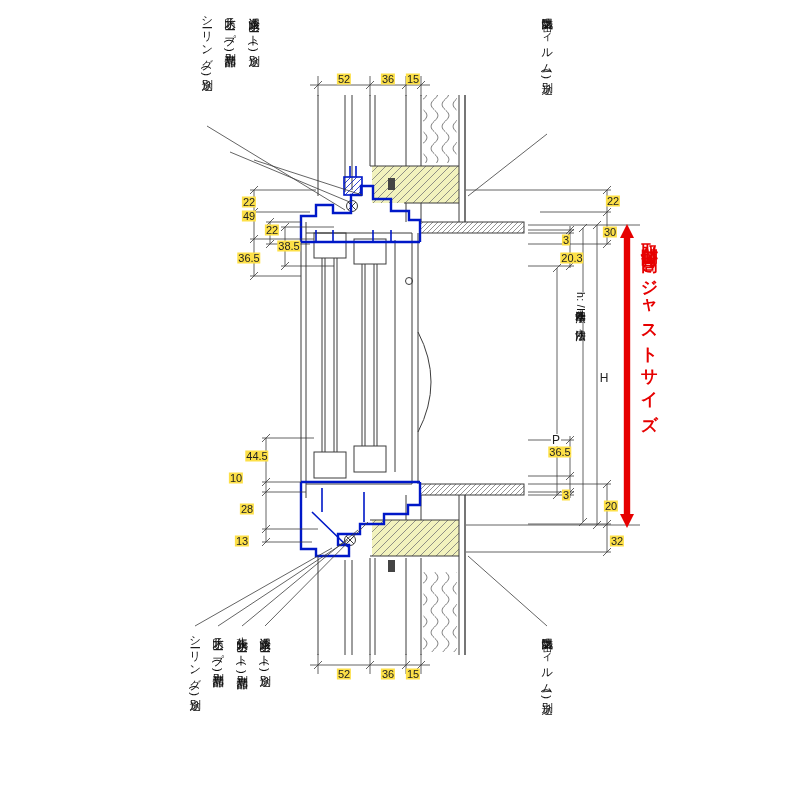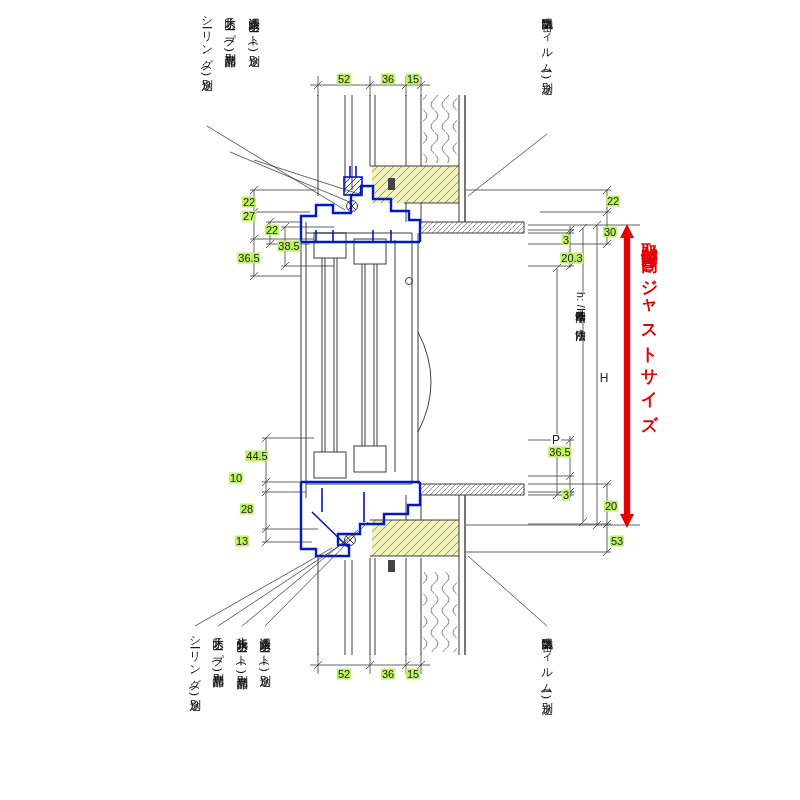--- a/index.html
+++ b/index.html
@@ -11,21 +11,21 @@
   .canvas > svg{position:absolute;left:0;top:0;}
   .ln{stroke:#3c3c3c;stroke-width:1;fill:none;}
   .thin{stroke-width:0.8;}
   .blue{stroke:var(--blue);stroke-width:2.4;fill:none;stroke-linejoin:miter;}
   .bluethin{stroke:var(--blue);stroke-width:1.6;fill:none;}
   .yellow{fill:var(--yellow);stroke:none;}
   .dk{fill:#444;stroke:none;}
   .redfill{fill:var(--red);stroke:none;}
   .dim{
     position:absolute;transform:translate(-50%,-50%);
-    font-size:11px;line-height:1;background:#bef264;padding:0 1px;white-space:nowrap;
+    font-size:11px;line-height:1;background:#fde047;padding:0 1px;white-space:nowrap;
   }
   .mark{
     position:absolute;transform:translate(-50%,-50%);
     font-size:12px;line-height:1;background:#fff;padding:0 1px;white-space:nowrap;
   }
   .vlabel{
     position:absolute;writing-mode:vertical-rl;text-orientation:mixed;
     font-size:11.5px;line-height:1.15;letter-spacing:1px;color:#111;white-space:nowrap;
   }
   .on-line{background:#fff;font-size:10.5px;letter-spacing:0.5px;}
@@ -157,39 +157,39 @@
 
   <div class="dim" style="left:344px;top:79px">52</div>
   <div class="dim" style="left:388px;top:79px">36</div>
   <div class="dim" style="left:413px;top:79px">15</div>
 
   <div class="dim" style="left:344px;top:674px">52</div>
   <div class="dim" style="left:388px;top:674px">36</div>
   <div class="dim" style="left:413px;top:674px">15</div>
 
   <div class="dim" style="left:249px;top:202px">22</div>
-  <div class="dim" style="left:249px;top:216px">27</div>
+  <div class="dim" style="left:249px;top:216px">49</div>
   <div class="dim" style="left:272px;top:230px">22</div>
   <div class="dim" style="left:289px;top:246px">38.5</div>
   <div class="dim" style="left:249px;top:258px">36.5</div>
 
   <div class="dim" style="left:613px;top:201px">22</div>
   <div class="dim" style="left:610px;top:232px">30</div>
   <div class="dim" style="left:566px;top:240px">3</div>
   <div class="dim" style="left:572px;top:258px">20.3</div>
 
   <div class="dim" style="left:257px;top:456px">44.5</div>
   <div class="dim" style="left:236px;top:478px">10</div>
   <div class="dim" style="left:247px;top:509px">28</div>
   <div class="dim" style="left:242px;top:541px">13</div>
 
   <div class="dim" style="left:560px;top:452px">36.5</div>
   <div class="dim" style="left:566px;top:495px">3</div>
   <div class="dim" style="left:611px;top:506px">20</div>
-  <div class="dim" style="left:617px;top:541px">53</div>
+  <div class="dim" style="left:617px;top:541px">32</div>
 
   <div class="mark" style="left:604px;top:378px">H</div>
   <div class="mark" style="left:556px;top:440px">P</div>
 
   <div class="vlabel" style="left:200px;top:8px">シーリング(別途)</div>
   <div class="vlabel" style="left:223px;top:8px">防水テープ(別売部品)</div>
   <div class="vlabel" style="left:247px;top:8px">透湿防水シート(別途)</div>
   <div class="vlabel" style="left:540px;top:8px">防湿気密フィルム(別途)</div>
 
   <div class="vlabel" style="left:188px;top:628px">シーリング(別途)</div>

